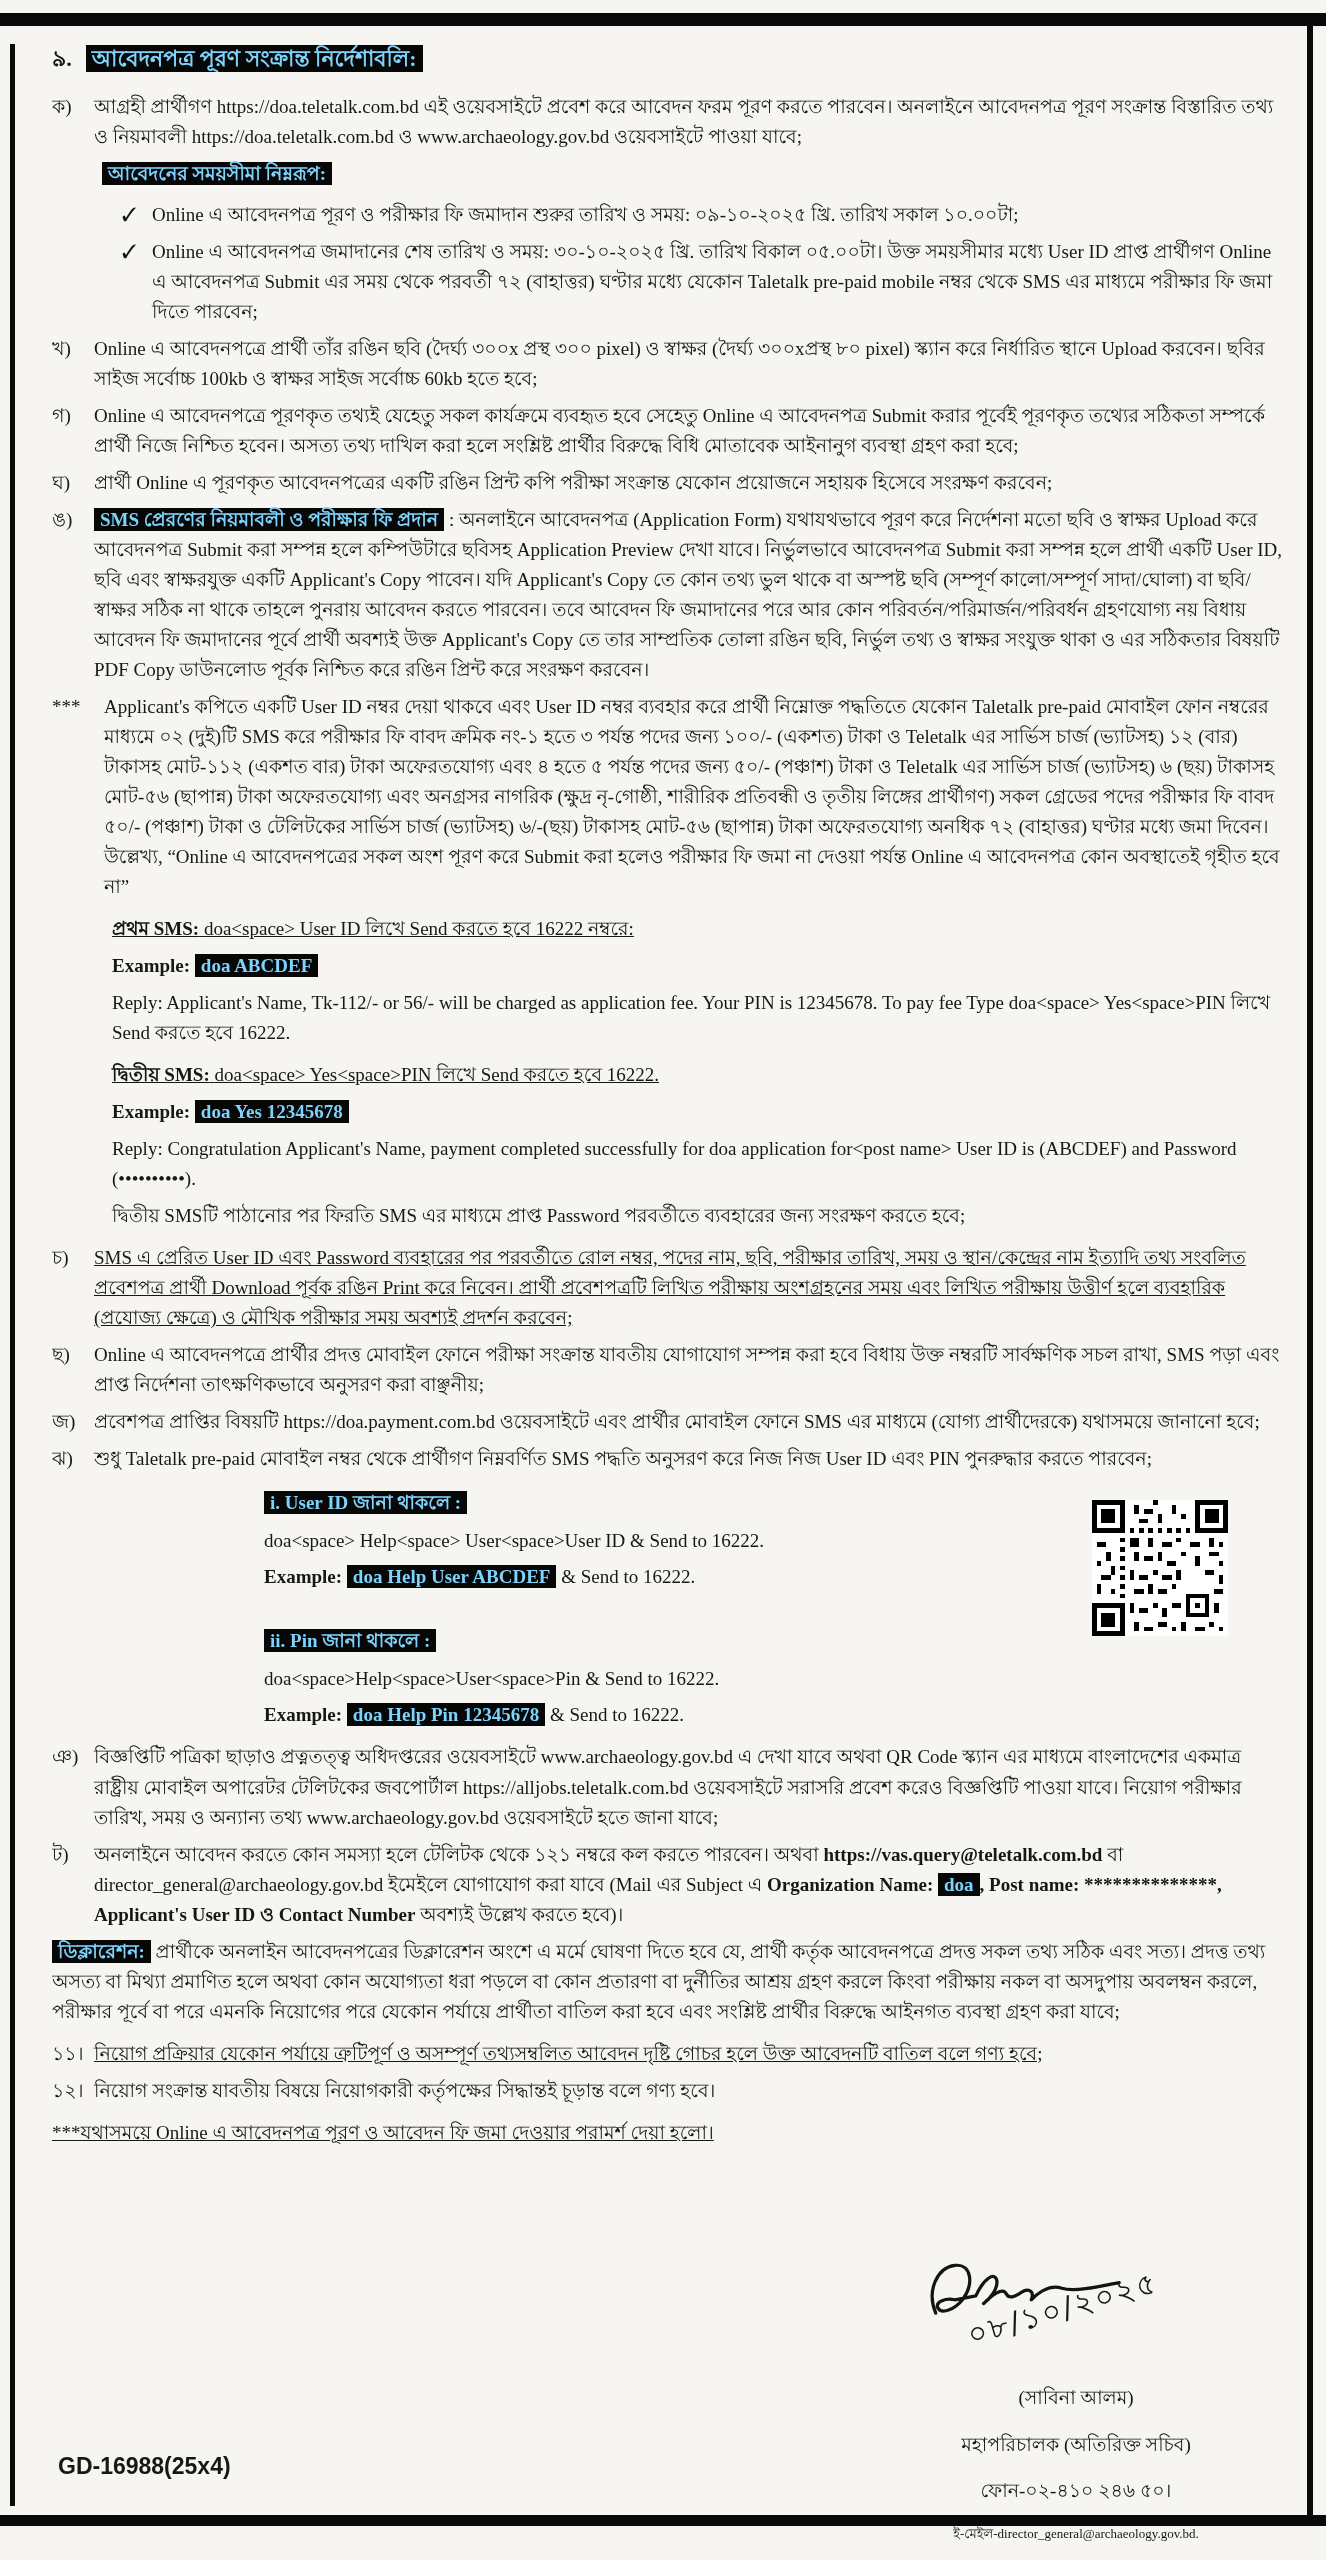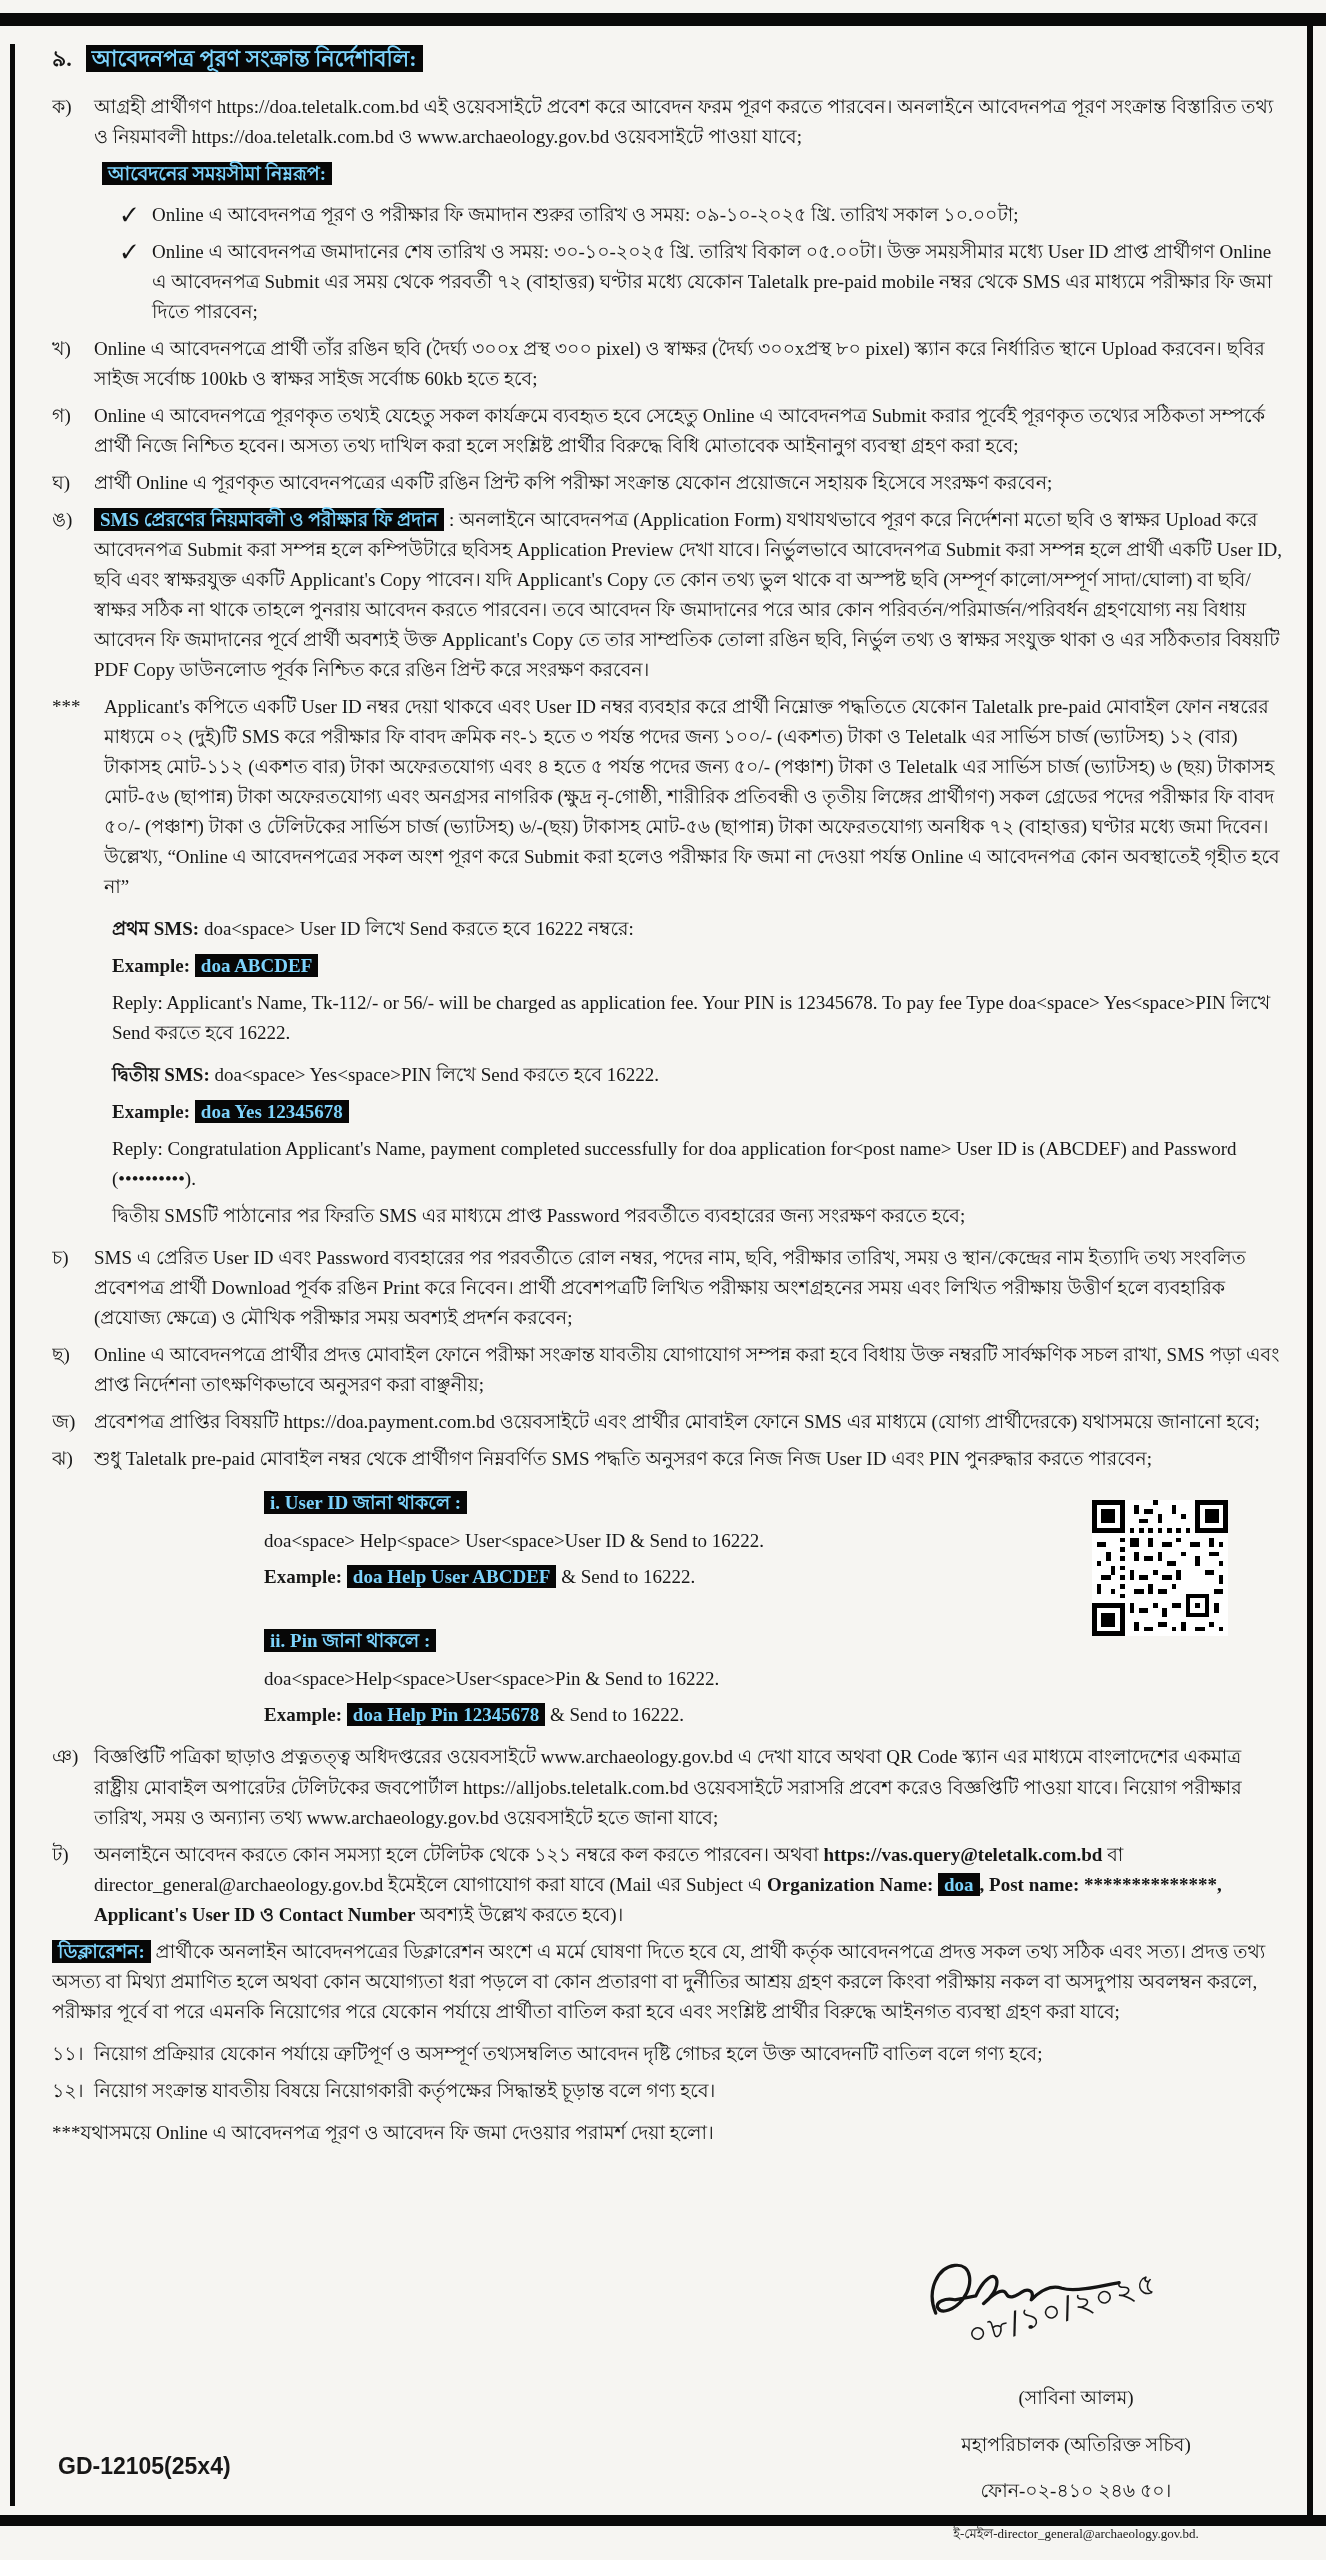--- a/index.html
+++ b/index.html
@@ -19,21 +19,21 @@
   .star{padding-left:52px;}
   .hl{background:#070707;color:#7dd3fc;padding:1px 6px;}
   .hlu{text-underline-offset:3px;}
   .b{font-weight:700;}
   .head{font-size:22px;font-weight:700;margin-bottom:15px;}
   .head .num{margin-right:14px;}
   .subhead{margin-left:50px;margin-bottom:11px;font-weight:700;}
   .bullet{position:relative;margin-left:70px;padding-left:30px;}
   .bullet .tick{position:absolute;left:0;top:0;}
   .sms{margin-left:60px;}
-  .gap-top{margin-top:12px;}
+  .gap-top{margin-top:12px;text-decoration:underline;}
   .helpwrap{position:relative;margin:14px 0 12px 212px;min-height:225px;}
   .helpline{margin:0 0 6px 0;}
   .helphead{margin:10px 0 8px 0;}
   .qr{position:absolute;right:58px;top:12px;width:136px;height:136px;}
   
   .sign{position:absolute;top:2248px;left:858px;width:436px;text-align:center;font-size:19px;line-height:1.5;}
   .sig-svg{position:absolute;top:4px;left:64px;}
   .sig-date{position:absolute;top:66px;left:104px;transform:rotate(-16deg);transform-origin:left top;
             font-size:30px;letter-spacing:2px;font-family:"DejaVu Serif",serif;}
   .sign .lines{padding-top:118px;}
@@ -263,16 +263,16 @@
     </svg>
     <span class="sig-date">০৮/১০/২০২৫</span>
     <div class="lines">
       <div>(সাবিনা আলম)</div>
       <div>মহাপরিচালক (অতিরিক্ত সচিব)</div>
       <div>ফোন-০২-৪১০ ২৪৬ ৫০।</div>
       <div class="email-line">ই-মেইল-director_general@archaeology.gov.bd.</div>
     </div>
   </div>
 
-  <div class="gd">GD-12105(25x4)</div>
+  <div class="gd">GD-16988(25x4)</div>
 
   <div class="bar-bottom"></div>
 </div>
 
 </body></html>

